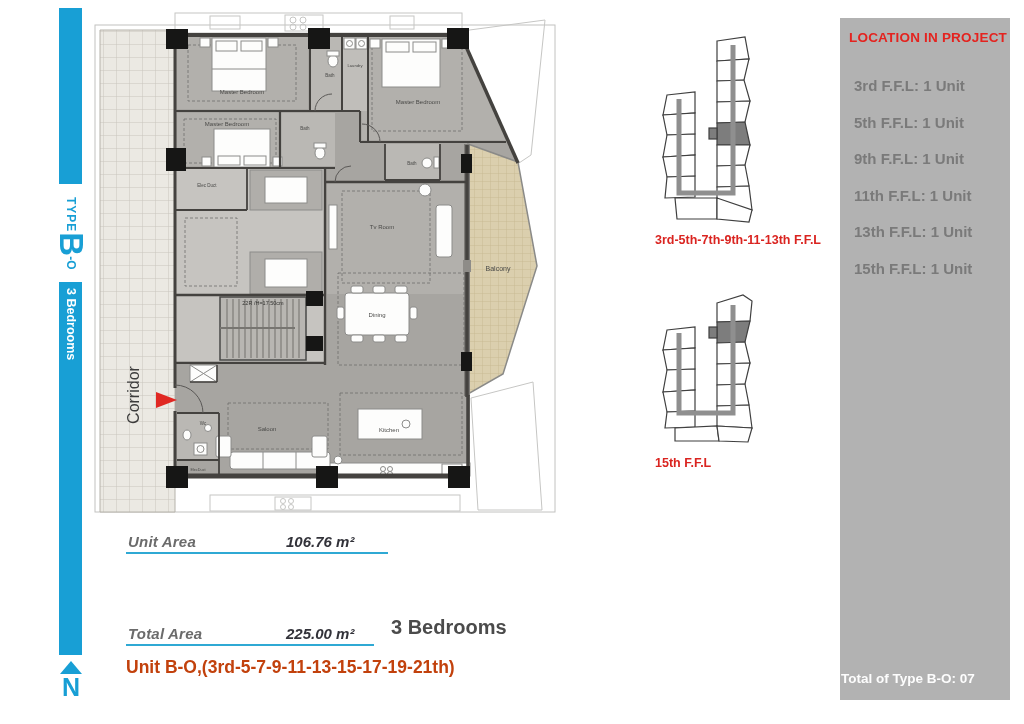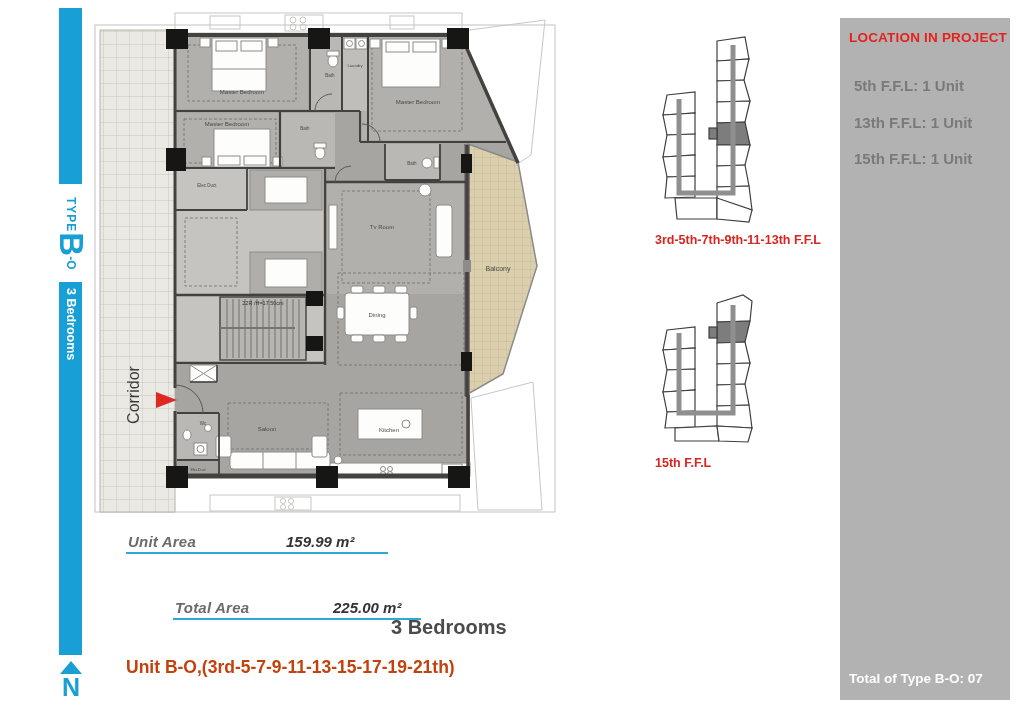--- a/index.html
+++ b/index.html
@@ -21,21 +21,21 @@
   .north{position:absolute;left:59px;top:661px;width:23px;text-align:center;}
   .north .tri{width:0;height:0;margin:0 auto;border-left:11px solid transparent;
               border-right:11px solid transparent;border-bottom:13px solid #189fd5;}
   .north .n-letter{color:#189fd5;font-weight:800;font-size:25px;line-height:26px;letter-spacing:-1px;}
 
   
   .loc-panel{position:absolute;left:840px;top:18px;width:170px;height:682px;background:#b2b2b2;}
   .loc-title{position:absolute;left:9px;top:12px;font-size:13.5px;font-weight:800;color:#e4231f;letter-spacing:.2px;}
   .loc-items{position:absolute;left:14px;top:50px;right:4px;}
   .loc-item{height:36.5px;line-height:36.5px;font-size:15px;font-weight:bold;color:#7a7a7a;}
-  .loc-total{position:absolute;left:9px;bottom:14px;font-size:13.5px;font-weight:bold;color:#fdfdfd;}
+  .loc-total{position:absolute;left:1px;bottom:14px;font-size:13.5px;font-weight:bold;color:#fdfdfd;}
 
   
   .keyplan{position:absolute;text-align:left;}
   .kp1{left:655px;top:35px;width:190px;}
   .kp2{left:655px;top:283px;width:190px;}
   .kp-label{color:#da2420;font-weight:800;font-size:12.5px;margin-top:4px;}
   .kp-unit{fill:#ffffff;stroke:#3f3f3f;stroke-width:1.2;}
   .kp-hl{fill:#7d7d7d;stroke:#3f3f3f;stroke-width:1.2;}
   .kp-corr{fill:none;stroke:#8f8f8f;stroke-width:5;}
 
@@ -338,31 +338,34 @@
         <path class="kp-unit" d="M62,143 L97,145 L93,159 L64,158 Z"></path>
       </g>
       <path class="kp-corr" d="M78,22 V130 H24 V50"></path>
     </svg>
     <div class="kp-label">15th F.F.L</div>
   </div>
 
   <div class="loc-panel">
     <div class="loc-title">LOCATION IN PROJECT</div>
     <div class="loc-items">
+      <div class="loc-item">3rd F.F.L:  1 Unit</div>
       <div class="loc-item">5th F.F.L:  1 Unit</div>
+      <div class="loc-item">9th F.F.L: 1 Unit</div>
+      <div class="loc-item">11th F.F.L: 1 Unit</div>
       <div class="loc-item">13th F.F.L: 1 Unit</div>
       <div class="loc-item">15th F.F.L: 1 Unit</div>
     </div>
     <div class="loc-total">Total of Type B-O: 07</div>
   </div>
 
   <div class="area-row" style="top:530px;">
     <span class="a-label">Unit Area</span>
-    <span class="a-value">159.99 m²</span>
-  </div>
-  <div class="area-row" style="top:596px;width:248px;margin-left:47px;">
+    <span class="a-value">106.76 m²</span>
+  </div>
+  <div class="area-row" style="top:622px;width:248px;">
     <span class="a-label">Total Area</span>
     <span class="a-value">225.00 m²</span>
   </div>
   <div class="bedrooms-title">3 Bedrooms</div>
   <div class="unit-note">Unit B-O,(3rd-5-7-9-11-13-15-17-19-21th)</div>
 
 </div>
 
 </body></html>

